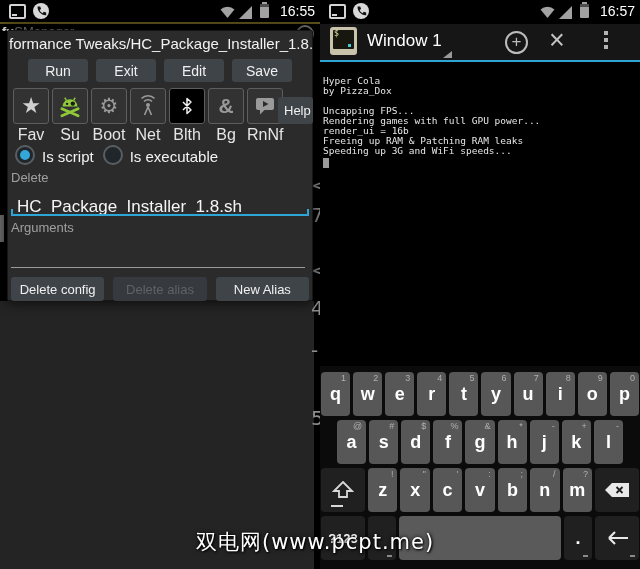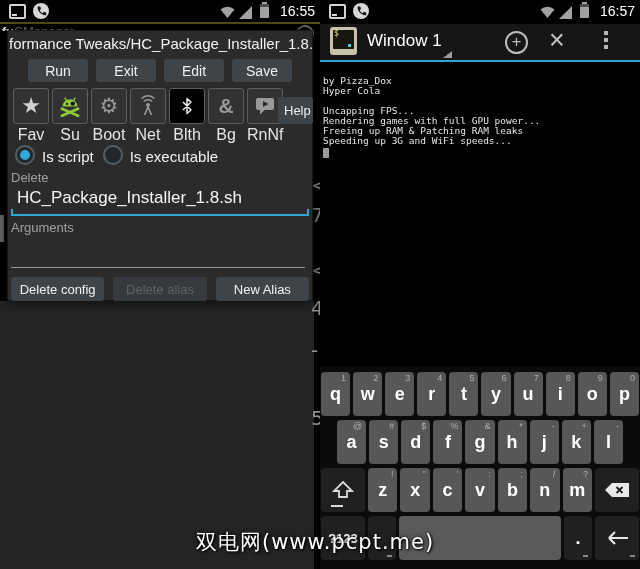--- a/index.html
+++ b/index.html
@@ -45,21 +45,21 @@
   .glyph-star{color:#d0d0d0;font-size:22px;line-height:22px;}
   .glyph-gear{color:#9a9a9a;font-size:21px;line-height:21px;font-family:"DejaVu Sans",sans-serif;}
   .glyph-amp{color:#9a9a9a;font-size:21px;font-weight:bold;}
   .help-btn{position:absolute;top:66px;left:270px;width:35px;height:27px;background:#3f4449;border:none;
     border-radius:3px;color:#f0f0f0;font-size:13px;font-family:"Liberation Sans",sans-serif;}
   .radio-row{position:absolute;top:114px;left:7px;display:flex;align-items:flex-end;}
   .radio{width:16px;height:16px;border-radius:50%;border:2px solid #585f63;background:#20262a;position:relative;}
   .radio.selected:after{content:"";position:absolute;left:3px;top:3px;width:10px;height:10px;border-radius:50%;background:var(--radio-blue,#33a7d8);}
   .radio-label{font-size:15px;color:#f2f2f2;margin:0 9px 0 7px;}
   .field-label{position:absolute;left:3px;font-size:13px;color:#a0a0a0;}
-  .alias-value{position:absolute;top:157px;left:9px;font-size:17px;color:#f5f5f5;width:290px;white-space:nowrap;overflow:hidden;}
+  .alias-value{position:absolute;top:166px;left:9px;font-size:17px;color:#f5f5f5;width:290px;white-space:nowrap;overflow:hidden;}
   .blue-underline{position:absolute;top:183px;left:3px;width:298px;height:2px;background:var(--accent,#2fa5d6);}
   .blue-underline:before,.blue-underline:after{content:"";position:absolute;top:-5px;width:2px;height:7px;background:var(--accent,#2fa5d6);}
   .blue-underline:before{left:0;} .blue-underline:after{right:0;}
   .args-area{position:absolute;top:205px;left:3px;width:296px;height:30px;}
   .gray-underline{position:absolute;top:236px;left:3px;width:294px;height:1px;background:#9a9a9a;}
   .bottom-btns{position:absolute;top:246px;left:0;width:304px;height:24px;display:flex;gap:9px;padding:0 3px;box-sizing:border-box;}
   .bbtn{flex:1;background:#3f4449;border-radius:3px;color:#f0f0f0;font-size:13px;display:flex;align-items:center;justify-content:center;}
   .bbtn.disabled{background:#36393d;color:#5e6368;}
 
   
@@ -268,25 +268,26 @@
       <span class="close-x">×</span>
       <span class="overflow-menu">
           <i></i>
           <i></i>
           <i></i>
         </span>
     </div>
     <div class="blue-bar"></div>
 
     <div class="terminal" id="terminal">
+        <div class="tline">Hyper Cola</div>
         <div class="tline">by Pizza_Dox</div>
-        <div class="tline">Hyper Cola</div>
         <div class="tline">&nbsp;</div>
         <div class="tline">Uncapping FPS...</div>
         <div class="tline">Rendering games with full GPU power...</div>
+        <div class="tline">render_ui = 16b</div>
         <div class="tline">Freeing up RAM &amp; Patching RAM leaks</div>
         <div class="tline">Speeding up 3G and WiFi speeds...</div>
         <div class="cursor"></div>
       </div>
 
     <div class="keyboard">
       <div class="krow" id="krow1">
           <div class="key">
             <span>q</span>
             <span class="hint">1</span>

